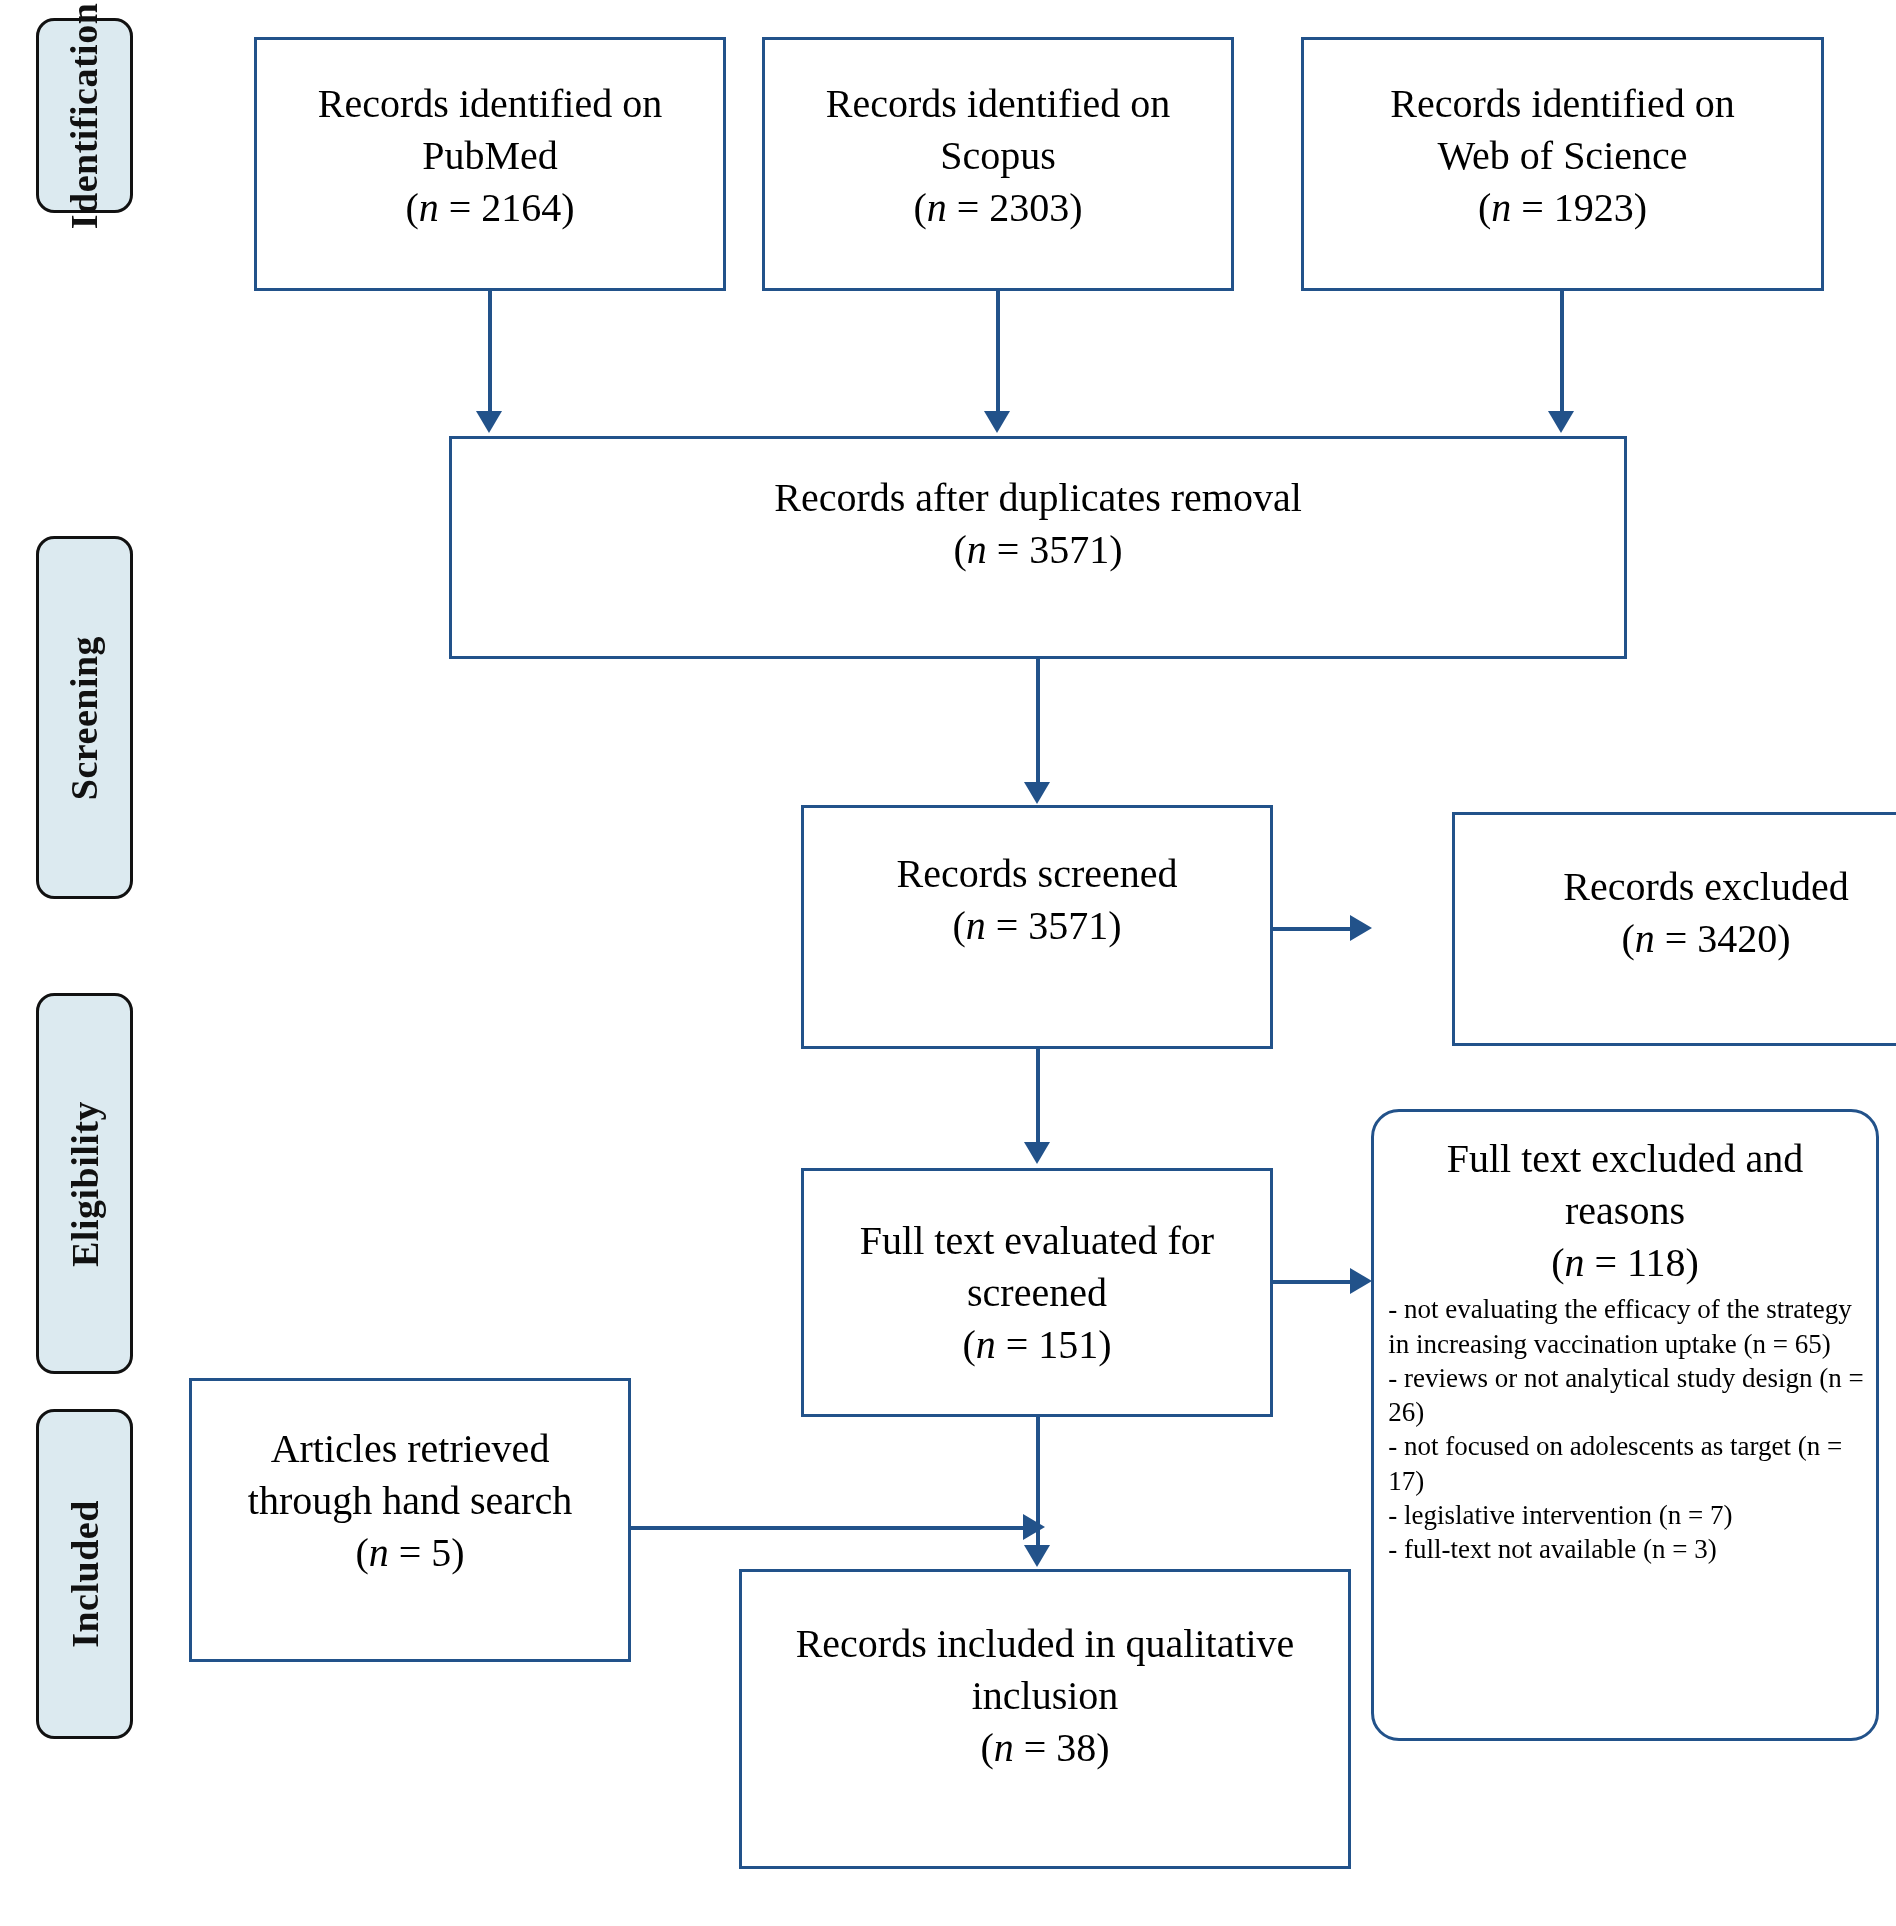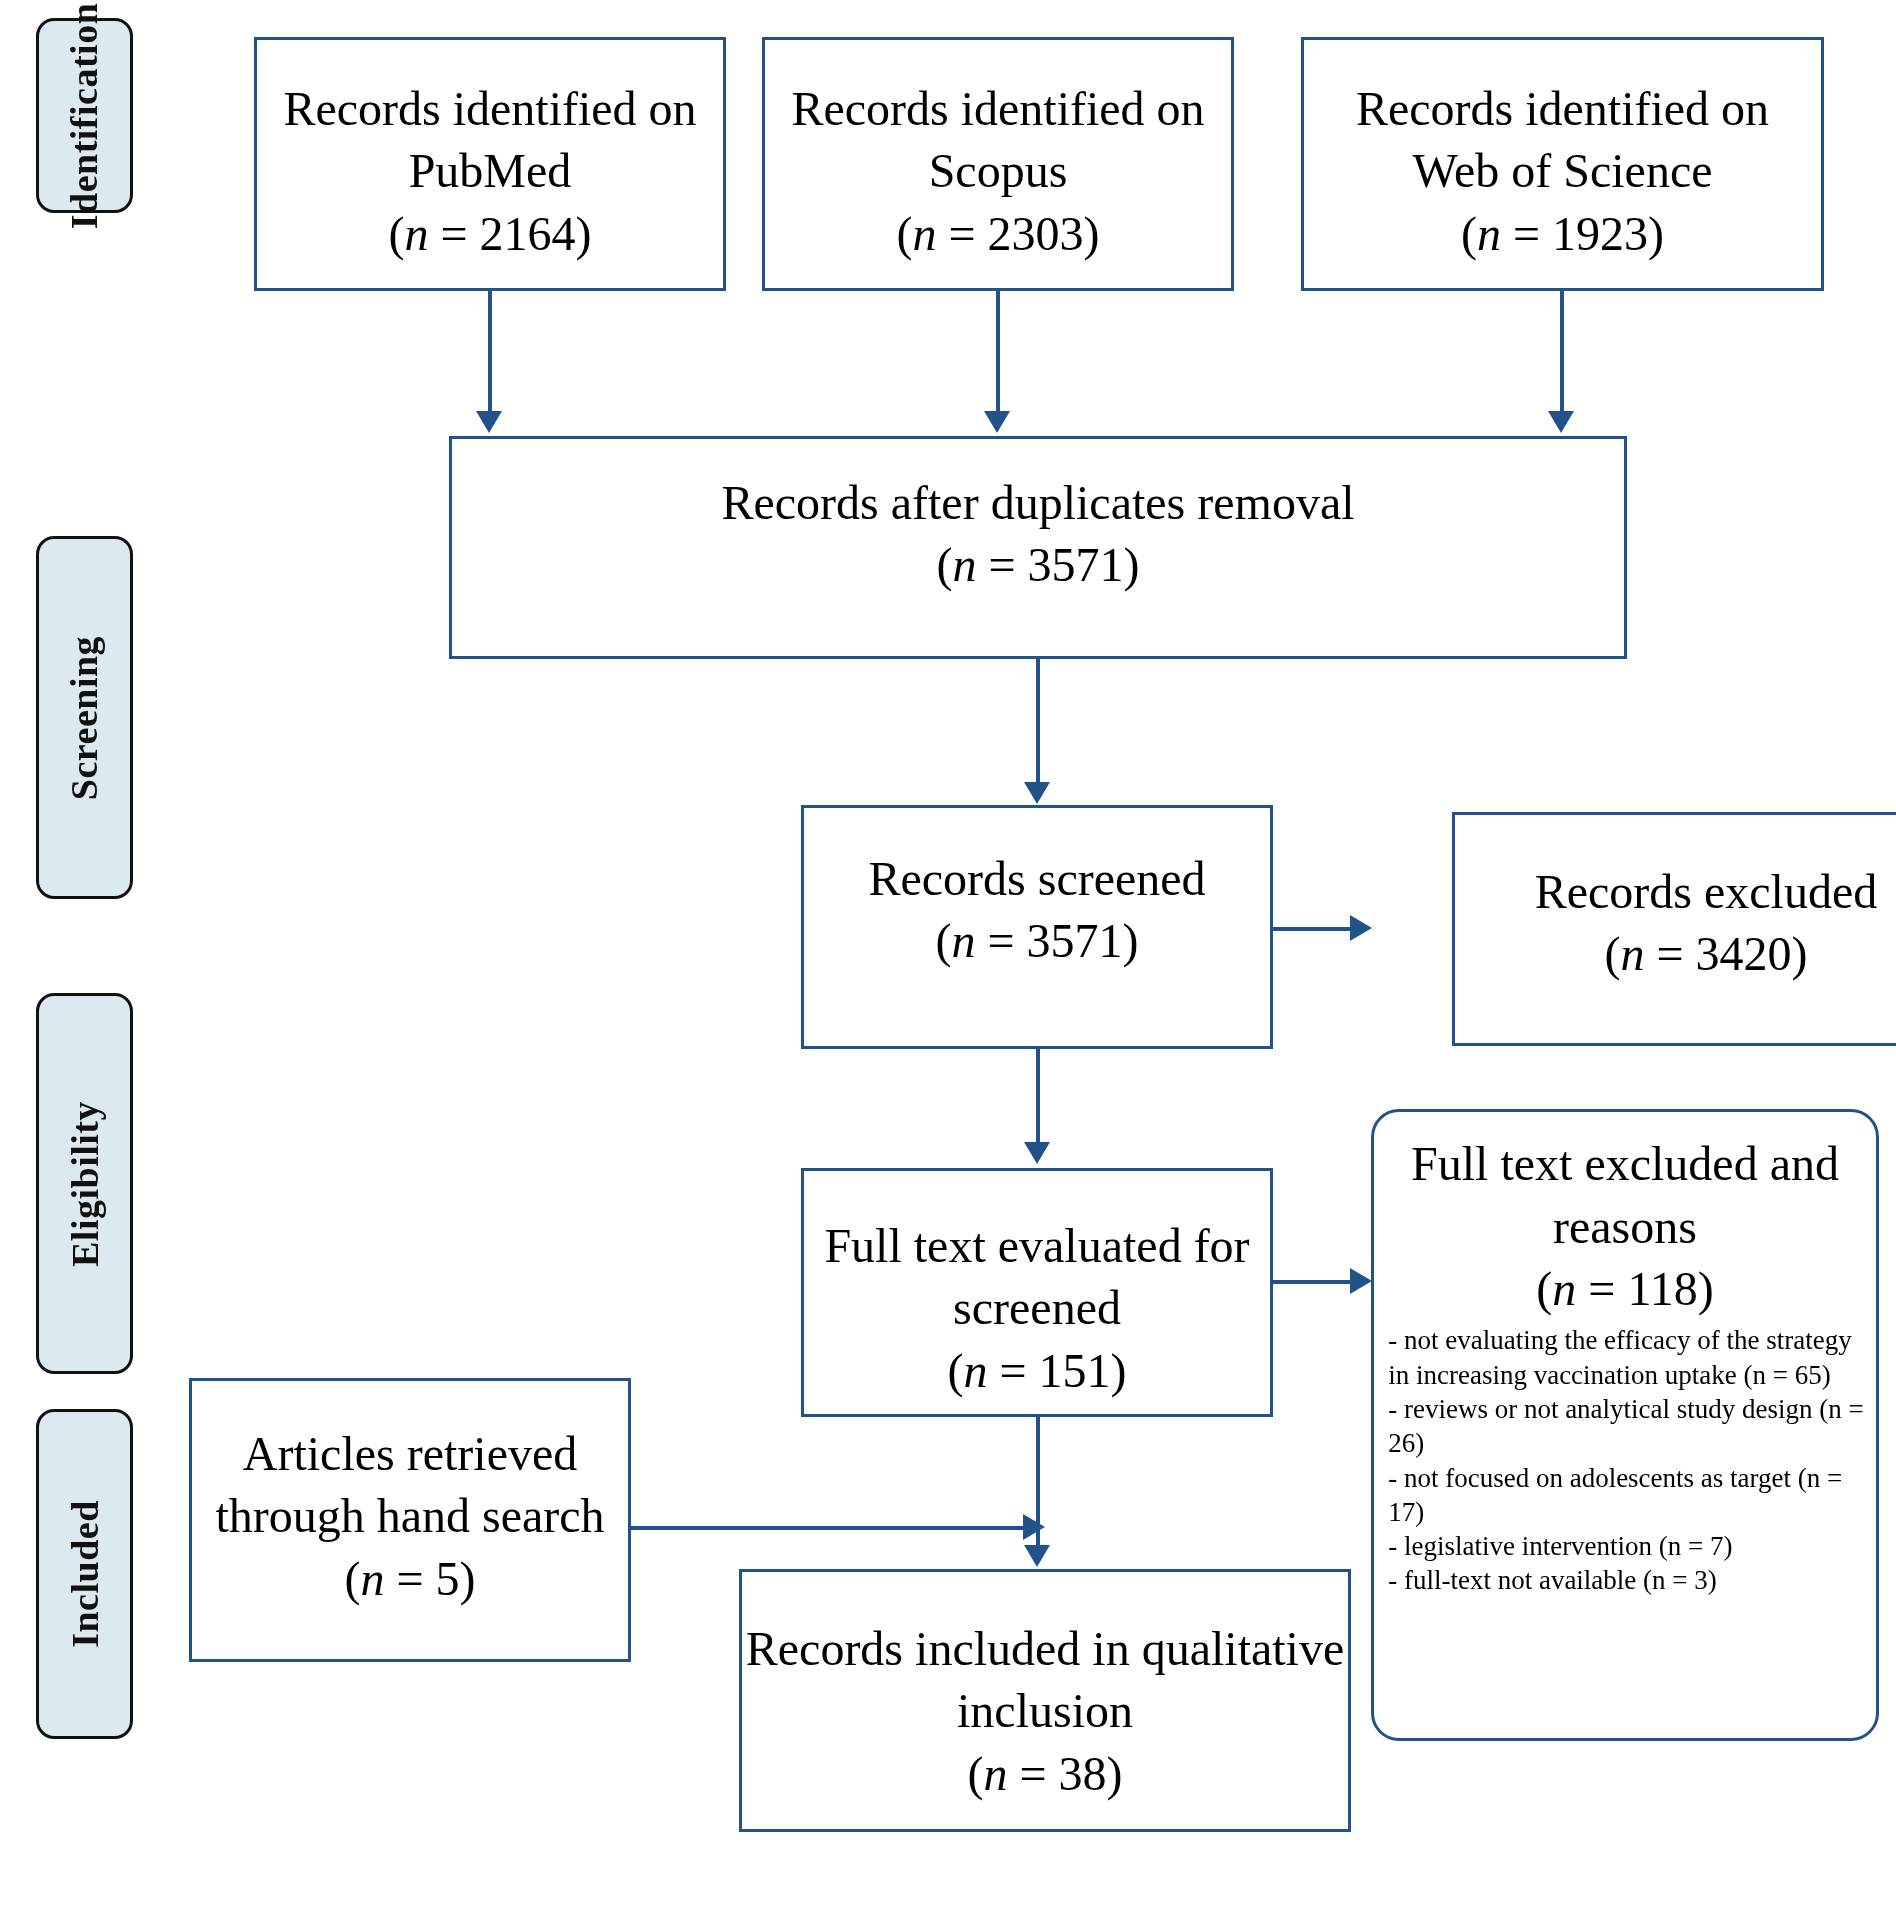--- a/index.html
+++ b/index.html
@@ -38,21 +38,21 @@
     border:3.6px solid #22528a;
     box-sizing:border-box;
     display:flex;
     flex-direction:column;
     align-items:center;
     justify-content:flex-start;
     text-align:center;
     color:#000000;
   }
   .fbox .line{
-    font-size:48px;
+    font-size:40px;
     line-height:1.30;
     white-space:nowrap;
     font-family:"Liberation Serif", serif;
   }
   .nline{font-style:normal;}
   .nline i{font-style:italic;}
 
   
   .reasons{
     width:100%;
@@ -183,20 +183,20 @@
     <div class="line">through hand search</div>
     <div class="line nline"><span>(</span><i>n</i><span> = </span><span>5</span><span>)</span></div>
   </div>
 
   <div class="hline" style="left:631px;top:1526px;width:409px;"></div>
   <div class="arrow-right" style="left:1023px;top:1514px;"></div>
 
   <div class="vline" style="left:1036px;top:1416px;height:145px;"></div>
   <div class="arrow-down" style="left:1024px;top:1545px;"></div>
 
-  <div class="fbox" style="left:739px;top:1569px;width:612px;height:263px;padding-top:46px;">
+  <div class="fbox" style="left:739px;top:1569px;width:612px;height:300px;padding-top:46px;">
     <div class="line">Records included in qualitative</div>
     <div class="line">inclusion</div>
     <div class="line nline"><span>(</span><i>n</i><span> = </span><span>38</span><span>)</span></div>
   </div>
 
 </div>
 
 
 </body></html>

